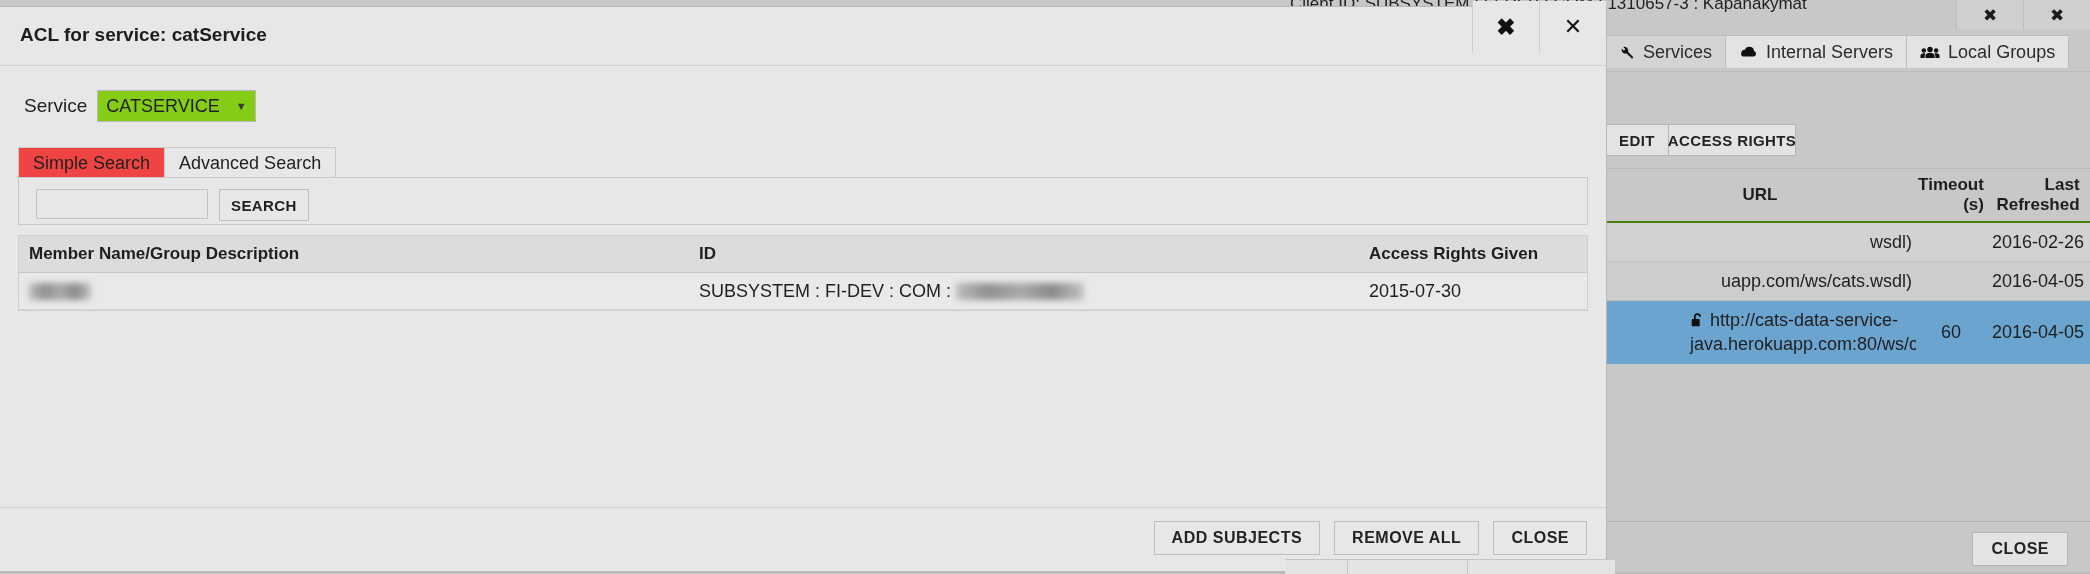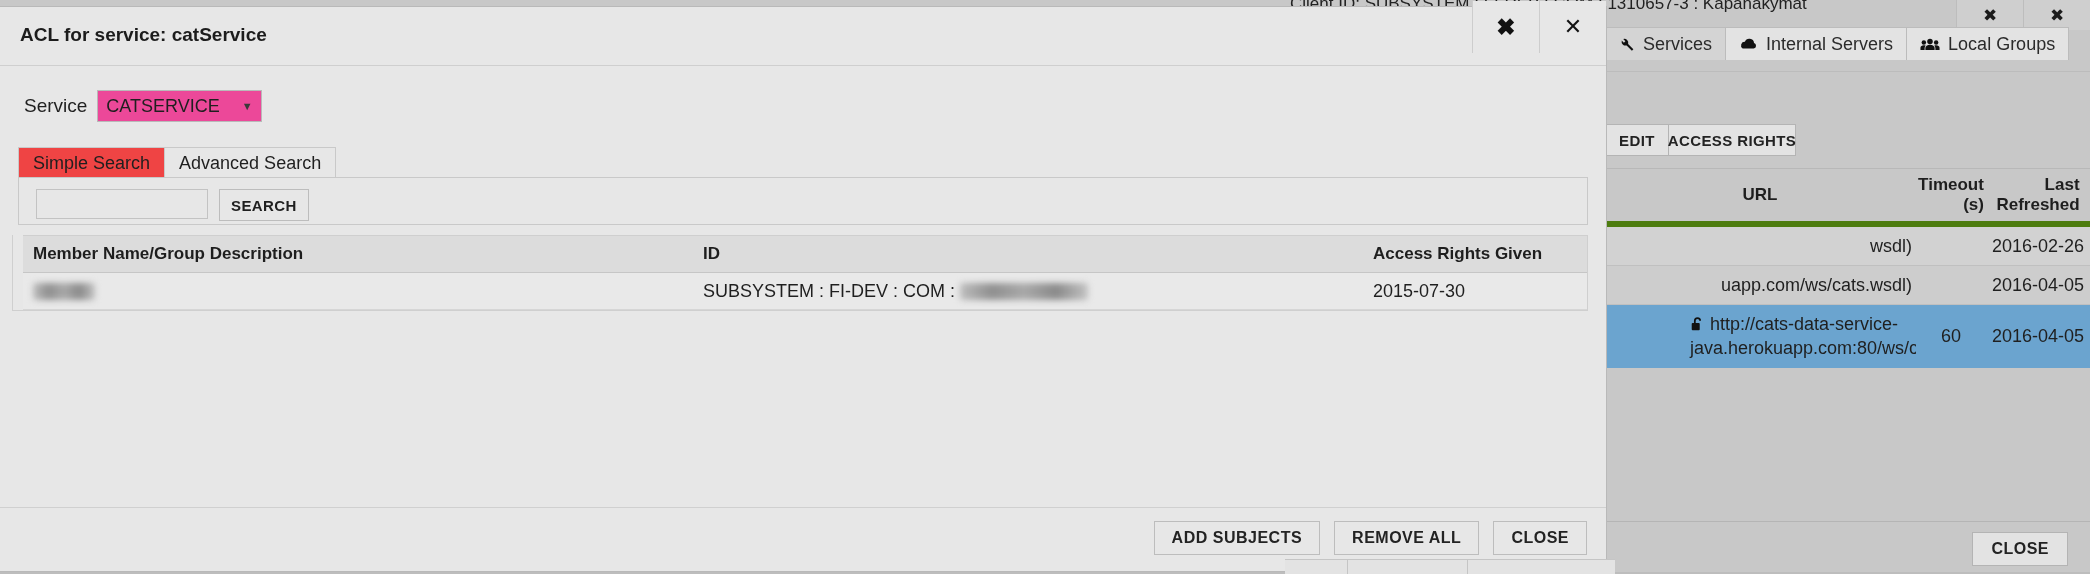--- a/index.html
+++ b/index.html
@@ -54,21 +54,21 @@
     align-items: center;
     justify-content: center;
     font-size: 17px;
     color: #1b1b1b;
   }
 
   
   #bg-tabstrip {
     position: absolute;
     left: 1604px;
-    top: 24px;
+    top: 32px;
     height: 36px;
     display: flex;
     align-items: flex-end;
   }
   .bgtab {
     height: 32px;
     padding: 0 13px;
     background: #e3e3e3;
     border: 1px solid #bcbcbc;
     border-bottom: none;
@@ -135,21 +135,21 @@
     left: 0;
     top: 96px;
     right: 0;
     bottom: 0;
     border-top: 1px solid #b8b8b8;
   }
   #bg-thead {
     display: flex;
     height: 52px;
     background: #c8c8c8;
-    border-bottom: 6px solid #4d7c0f;
+    border-bottom: 2px solid #4d7c0f;
     font-weight: bold;
     font-size: 17px;
     color: #1e1e1e;
   }
   #bg-thead .c-url {
     flex: 1;
     display: flex;
     align-items: center;
     justify-content: center;
   }
@@ -299,26 +299,26 @@
     left: 24px;
     top: 24px;
     display: flex;
     align-items: center;
     gap: 10px;
   }
   #service-label { font-size: 19px; color: #1f1f1f; }
   #service-select {
     height: 30px;
     min-width: 132px;
-    background: #ec4899;
+    background: #84cc16;
     border: 1px solid #b9b9b9;
     display: flex;
     align-items: center;
     padding: 0 8px;
-    gap: 22px;
+    gap: 16px;
     font-size: 18px;
     color: #1f1f1f;
   }
   #service-select .caret { font-size: 11px; color: #3a3a3a; }
 
   #tabstrip {
     position: absolute;
     left: 18px;
     top: 78px;
     display: flex;
@@ -375,27 +375,26 @@
     font-size: 15px;
     font-weight: bold;
     letter-spacing: .4px;
     color: #1f1f1f;
     display: flex;
     align-items: center;
   }
 
   #acl-table {
     position: absolute;
-    left: 12px;
+    left: 18px;
     top: 169px;
     right: 18px;
     border: 1px solid #cfcfcf;
     border-top: none;
     box-sizing: border-box;
-    padding-left: 10px;
   }
   #acl-thead {
     display: flex;
     height: 36px;
     align-items: center;
     background: #dcdcdc;
     border-top: 1px solid #cfcfcf;
     border-bottom: 1px solid #c6c6c6;
     font-weight: bold;
     font-size: 17px;

